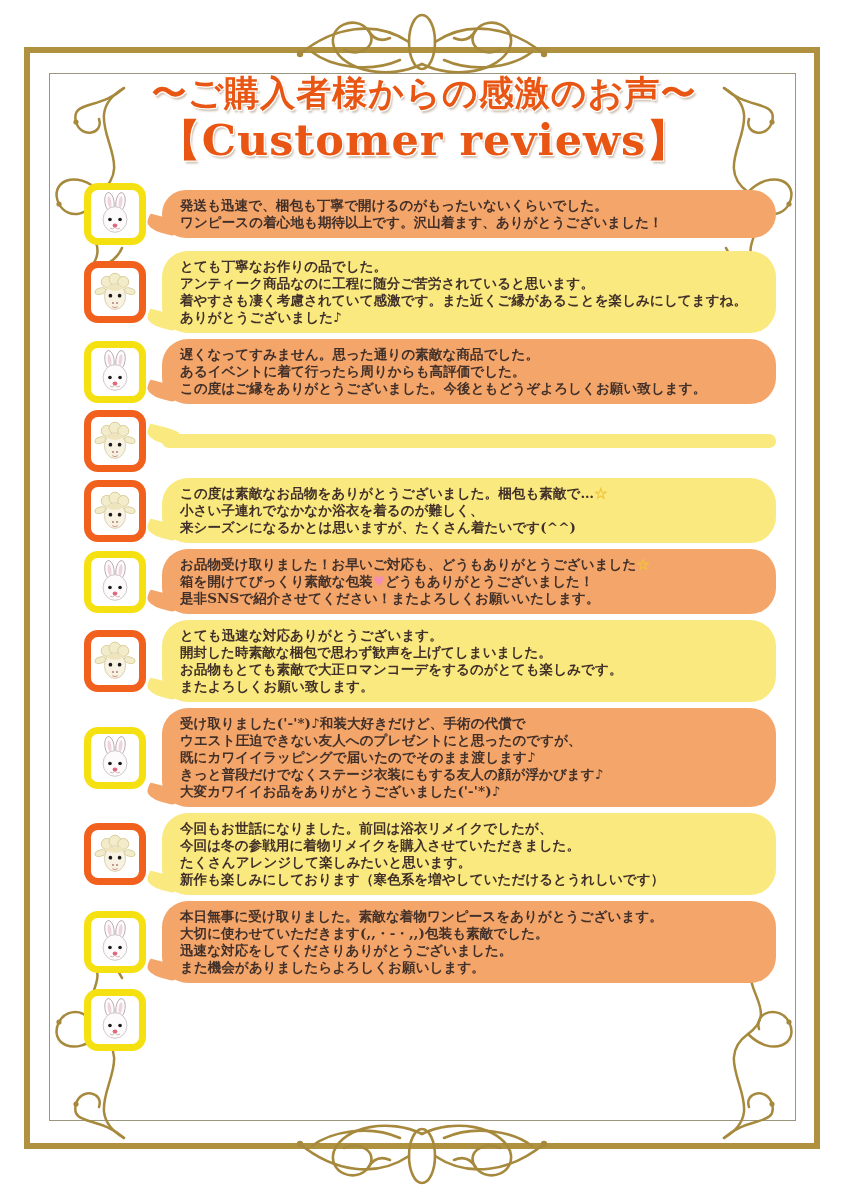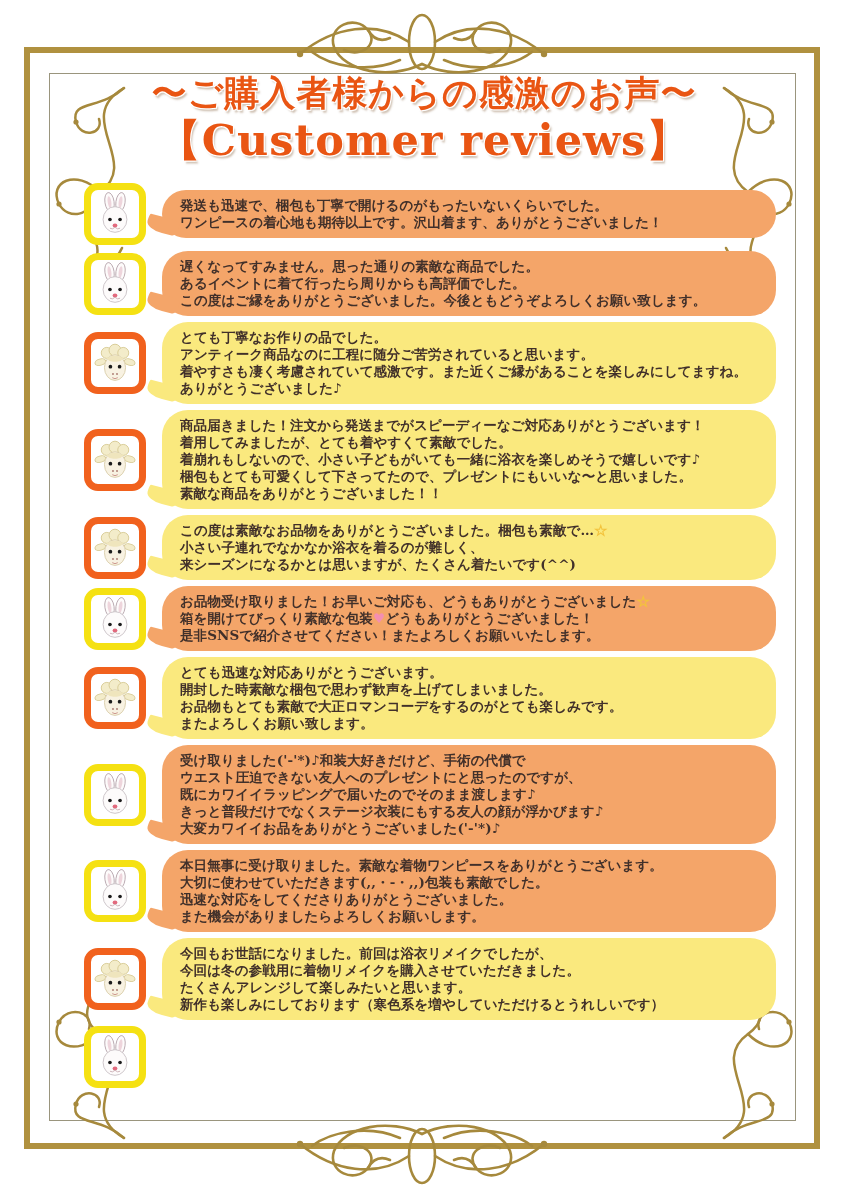--- a/index.html
+++ b/index.html
@@ -126,20 +126,46 @@
         <path d="M24 38.5 q -3 3 -5.5 1 M24 38.5 q 3 3 5.5 1" stroke="#c9aeb4" fill="none" stroke-width="1"></path>
       </svg>
 
     </div>
     <div class="bubble">
       <div class="tail"></div>
       <p class="bubble-text">発送も迅速で、梱包も丁寧で開けるのがもったいないくらいでした。<br>ワンピースの着心地も期待以上です。沢山着ます、ありがとうございました！</p>
     </div>
   </div>
 
+  <div class="review b-yellow">
+    <div class="avatar f-orange">
+
+      <svg class="sheep" viewBox="0 0 48 48" style="display: block;">
+        <g fill="#f3ecca" stroke="#d6c992" stroke-width="1">
+          <circle cx="15" cy="13" r="6"></circle>
+            <circle cx="24" cy="10" r="6.5"></circle>
+            <circle cx="33" cy="13" r="6"></circle>
+          <ellipse cx="8" cy="23" rx="6" ry="3.4" transform="rotate(-16 8 23)"></ellipse>
+          <ellipse cx="40" cy="23" rx="6" ry="3.4" transform="rotate(16 40 23)"></ellipse>
+        </g>
+        <ellipse cx="24" cy="29" rx="11.5" ry="14" fill="#f8f2e2" stroke="#d9cdaa" stroke-width="1"></ellipse>
+        <path d="M14.5 19 q 9.5 -6.5 19 0 q -4.5 4.5 -9.5 3.5 q -5 1 -9.5 -3.5" fill="#efe5bd"></path>
+        <circle cx="19" cy="28" r="2" fill="#1c1c1c"></circle>
+        <circle cx="29" cy="28" r="2" fill="#1c1c1c"></circle>
+        <circle cx="21.8" cy="36" r="1" fill="#a8776d"></circle>
+        <circle cx="26.2" cy="36" r="1" fill="#a8776d"></circle>
+        <path d="M21 40 q 3 2.2 6 0" stroke="#c98f86" fill="none" stroke-width="1"></path>
+      </svg>
+    </div>
+    <div class="bubble">
+      <div class="tail"></div>
+      <p class="bubble-text">とても丁寧なお作りの品でした。<br>アンティーク商品なのに工程に随分ご苦労されていると思います。<br>着やすさも凄く考慮されていて感激です。また近くご縁があることを楽しみにしてますね。<br>ありがとうございました♪</p>
+    </div>
+  </div>
+
   <div class="review b-orange">
     <div class="avatar f-yellow">
       <svg class="rabbit" viewBox="0 0 48 48" style="display: block;">
         <g fill="#fdfbfb" stroke="#b9a8b0" stroke-width="1">
           <ellipse cx="18" cy="11" rx="5" ry="10.5" transform="rotate(-8 18 11)"></ellipse>
           <ellipse cx="30" cy="11" rx="5" ry="10.5" transform="rotate(8 30 11)"></ellipse>
         </g>
         <ellipse cx="18" cy="11" rx="2" ry="6.5" transform="rotate(-8 18 11)" fill="#eed5dc"></ellipse>
         <ellipse cx="30" cy="11" rx="2" ry="6.5" transform="rotate(8 30 11)" fill="#eed5dc"></ellipse>
         <ellipse cx="24" cy="30" rx="13" ry="14" fill="#fdfbfb" stroke="#c9c2c6" stroke-width="1"></ellipse>
@@ -171,47 +197,20 @@
         <path d="M14.5 19 q 9.5 -6.5 19 0 q -4.5 4.5 -9.5 3.5 q -5 1 -9.5 -3.5" fill="#efe5bd"></path>
         <circle cx="19" cy="28" r="2" fill="#1c1c1c"></circle>
         <circle cx="29" cy="28" r="2" fill="#1c1c1c"></circle>
         <circle cx="21.8" cy="36" r="1" fill="#a8776d"></circle>
         <circle cx="26.2" cy="36" r="1" fill="#a8776d"></circle>
         <path d="M21 40 q 3 2.2 6 0" stroke="#c98f86" fill="none" stroke-width="1"></path>
       </svg>
     </div>
     <div class="bubble">
       <div class="tail"></div>
-      <p class="bubble-text">とても丁寧なお作りの品でした。<br>アンティーク商品なのに工程に随分ご苦労されていると思います。<br>着やすさも凄く考慮されていて感激です。また近くご縁があることを楽しみにしてますね。<br>ありがとうございました♪</p>
-    </div>
-  </div>
-
-  <div class="review b-yellow">
-    <div class="avatar f-orange">
-
-      <svg class="sheep" viewBox="0 0 48 48" style="display: block;">
-        <g fill="#f3ecca" stroke="#d6c992" stroke-width="1">
-          <circle cx="15" cy="13" r="6"></circle>
-            <circle cx="24" cy="10" r="6.5"></circle>
-            <circle cx="33" cy="13" r="6"></circle>
-          <ellipse cx="8" cy="23" rx="6" ry="3.4" transform="rotate(-16 8 23)"></ellipse>
-          <ellipse cx="40" cy="23" rx="6" ry="3.4" transform="rotate(16 40 23)"></ellipse>
-        </g>
-        <ellipse cx="24" cy="29" rx="11.5" ry="14" fill="#f8f2e2" stroke="#d9cdaa" stroke-width="1"></ellipse>
-        <path d="M14.5 19 q 9.5 -6.5 19 0 q -4.5 4.5 -9.5 3.5 q -5 1 -9.5 -3.5" fill="#efe5bd"></path>
-        <circle cx="19" cy="28" r="2" fill="#1c1c1c"></circle>
-        <circle cx="29" cy="28" r="2" fill="#1c1c1c"></circle>
-        <circle cx="21.8" cy="36" r="1" fill="#a8776d"></circle>
-        <circle cx="26.2" cy="36" r="1" fill="#a8776d"></circle>
-        <path d="M21 40 q 3 2.2 6 0" stroke="#c98f86" fill="none" stroke-width="1"></path>
-      </svg>
-    </div>
-    <div class="bubble">
-      <div class="tail"></div>
-      <p class="bubble-text">商品届きました！注文から発送までがスピーディーなご対応ありがとうございます！<br>着用してみましたが、とても着やすくて素敵でした。<br>着崩れもしないので、小さい子どもがいても一緒に浴衣を楽しめそうで嬉しいです♪<br>梱包もとても可愛くして下さってたので、プレゼントにもいいな〜と思いました。<br>素敵な商品をありがとうございました！！</p>
     </div>
   </div>
 
   <div class="review b-yellow">
     <div class="avatar f-orange">
 
       <svg class="sheep" viewBox="0 0 48 48" style="display: block;">
         <g fill="#f3ecca" stroke="#d6c992" stroke-width="1">
           <circle cx="15" cy="13" r="6"></circle>
             <circle cx="24" cy="10" r="6.5"></circle>
@@ -299,20 +298,46 @@
         <path d="M24 38.5 q -3 3 -5.5 1 M24 38.5 q 3 3 5.5 1" stroke="#c9aeb4" fill="none" stroke-width="1"></path>
       </svg>
 
     </div>
     <div class="bubble">
       <div class="tail"></div>
       <p class="bubble-text">受け取りました('-'*)♪和装大好きだけど、手術の代償で<br>ウエスト圧迫できない友人へのプレゼントにと思ったのですが、<br>既にカワイイラッピングで届いたのでそのまま渡します♪<br>きっと普段だけでなくステージ衣装にもする友人の顔が浮かびます♪<br>大変カワイイお品をありがとうございました('-'*)♪</p>
     </div>
   </div>
 
+  <div class="review b-yellow">
+    <div class="avatar f-orange">
+
+      <svg class="sheep" viewBox="0 0 48 48" style="display: block;">
+        <g fill="#f3ecca" stroke="#d6c992" stroke-width="1">
+          <circle cx="15" cy="13" r="6"></circle>
+            <circle cx="24" cy="10" r="6.5"></circle>
+            <circle cx="33" cy="13" r="6"></circle>
+          <ellipse cx="8" cy="23" rx="6" ry="3.4" transform="rotate(-16 8 23)"></ellipse>
+          <ellipse cx="40" cy="23" rx="6" ry="3.4" transform="rotate(16 40 23)"></ellipse>
+        </g>
+        <ellipse cx="24" cy="29" rx="11.5" ry="14" fill="#f8f2e2" stroke="#d9cdaa" stroke-width="1"></ellipse>
+        <path d="M14.5 19 q 9.5 -6.5 19 0 q -4.5 4.5 -9.5 3.5 q -5 1 -9.5 -3.5" fill="#efe5bd"></path>
+        <circle cx="19" cy="28" r="2" fill="#1c1c1c"></circle>
+        <circle cx="29" cy="28" r="2" fill="#1c1c1c"></circle>
+        <circle cx="21.8" cy="36" r="1" fill="#a8776d"></circle>
+        <circle cx="26.2" cy="36" r="1" fill="#a8776d"></circle>
+        <path d="M21 40 q 3 2.2 6 0" stroke="#c98f86" fill="none" stroke-width="1"></path>
+      </svg>
+    </div>
+    <div class="bubble">
+      <div class="tail"></div>
+      <p class="bubble-text">今回もお世話になりました。前回は浴衣リメイクでしたが、<br>今回は冬の参戦用に着物リメイクを購入させていただきました。<br>たくさんアレンジして楽しみたいと思います。<br>新作も楽しみにしております（寒色系を増やしていただけるとうれしいです）</p>
+    </div>
+  </div>
+
   <div class="review b-orange">
     <div class="avatar f-yellow">
       <svg class="rabbit" viewBox="0 0 48 48" style="display: block;">
         <g fill="#fdfbfb" stroke="#b9a8b0" stroke-width="1">
           <ellipse cx="18" cy="11" rx="5" ry="10.5" transform="rotate(-8 18 11)"></ellipse>
           <ellipse cx="30" cy="11" rx="5" ry="10.5" transform="rotate(8 30 11)"></ellipse>
         </g>
         <ellipse cx="18" cy="11" rx="2" ry="6.5" transform="rotate(-8 18 11)" fill="#eed5dc"></ellipse>
         <ellipse cx="30" cy="11" rx="2" ry="6.5" transform="rotate(8 30 11)" fill="#eed5dc"></ellipse>
         <ellipse cx="24" cy="30" rx="13" ry="14" fill="#fdfbfb" stroke="#c9c2c6" stroke-width="1"></ellipse>
@@ -322,46 +347,20 @@
         <path d="M24 38.5 q -3 3 -5.5 1 M24 38.5 q 3 3 5.5 1" stroke="#c9aeb4" fill="none" stroke-width="1"></path>
       </svg>
 
     </div>
     <div class="bubble">
       <div class="tail"></div>
       <p class="bubble-text">本日無事に受け取りました。素敵な着物ワンピースをありがとうございます。<br>大切に使わせていただきます(,,・‐・,,)包装も素敵でした。<br>迅速な対応をしてくださりありがとうございました。<br>また機会がありましたらよろしくお願いします。</p>
     </div>
   </div>
 
-  <div class="review b-yellow">
-    <div class="avatar f-orange">
-
-      <svg class="sheep" viewBox="0 0 48 48" style="display: block;">
-        <g fill="#f3ecca" stroke="#d6c992" stroke-width="1">
-          <circle cx="15" cy="13" r="6"></circle>
-            <circle cx="24" cy="10" r="6.5"></circle>
-            <circle cx="33" cy="13" r="6"></circle>
-          <ellipse cx="8" cy="23" rx="6" ry="3.4" transform="rotate(-16 8 23)"></ellipse>
-          <ellipse cx="40" cy="23" rx="6" ry="3.4" transform="rotate(16 40 23)"></ellipse>
-        </g>
-        <ellipse cx="24" cy="29" rx="11.5" ry="14" fill="#f8f2e2" stroke="#d9cdaa" stroke-width="1"></ellipse>
-        <path d="M14.5 19 q 9.5 -6.5 19 0 q -4.5 4.5 -9.5 3.5 q -5 1 -9.5 -3.5" fill="#efe5bd"></path>
-        <circle cx="19" cy="28" r="2" fill="#1c1c1c"></circle>
-        <circle cx="29" cy="28" r="2" fill="#1c1c1c"></circle>
-        <circle cx="21.8" cy="36" r="1" fill="#a8776d"></circle>
-        <circle cx="26.2" cy="36" r="1" fill="#a8776d"></circle>
-        <path d="M21 40 q 3 2.2 6 0" stroke="#c98f86" fill="none" stroke-width="1"></path>
-      </svg>
-    </div>
-    <div class="bubble">
-      <div class="tail"></div>
-      <p class="bubble-text">今回もお世話になりました。前回は浴衣リメイクでしたが、<br>今回は冬の参戦用に着物リメイクを購入させていただきました。<br>たくさんアレンジして楽しみたいと思います。<br>新作も楽しみにしております（寒色系を増やしていただけるとうれしいです）</p>
-    </div>
-  </div>
-
   <div class="review b-orange">
     <div class="avatar f-yellow">
       <svg class="rabbit" viewBox="0 0 48 48" style="display: block;">
         <g fill="#fdfbfb" stroke="#b9a8b0" stroke-width="1">
           <ellipse cx="18" cy="11" rx="5" ry="10.5" transform="rotate(-8 18 11)"></ellipse>
           <ellipse cx="30" cy="11" rx="5" ry="10.5" transform="rotate(8 30 11)"></ellipse>
         </g>
         <ellipse cx="18" cy="11" rx="2" ry="6.5" transform="rotate(-8 18 11)" fill="#eed5dc"></ellipse>
         <ellipse cx="30" cy="11" rx="2" ry="6.5" transform="rotate(8 30 11)" fill="#eed5dc"></ellipse>
         <ellipse cx="24" cy="30" rx="13" ry="14" fill="#fdfbfb" stroke="#c9c2c6" stroke-width="1"></ellipse>

